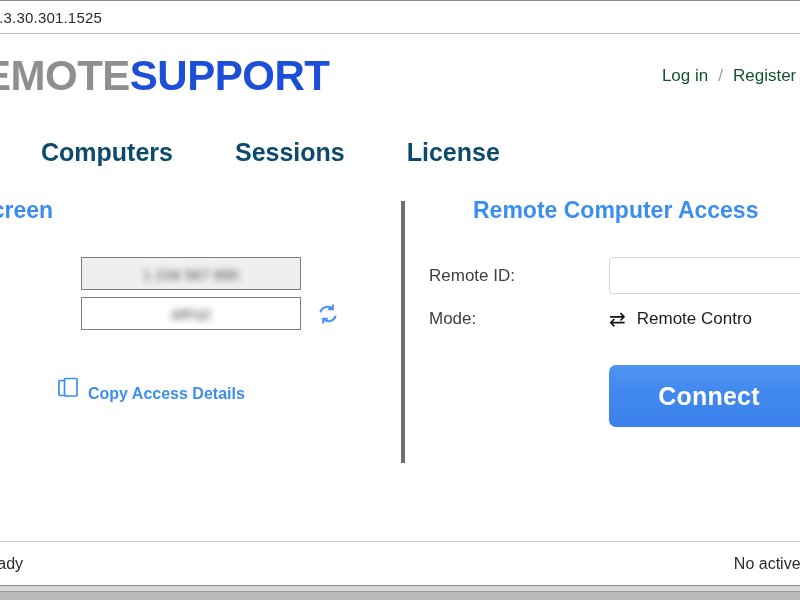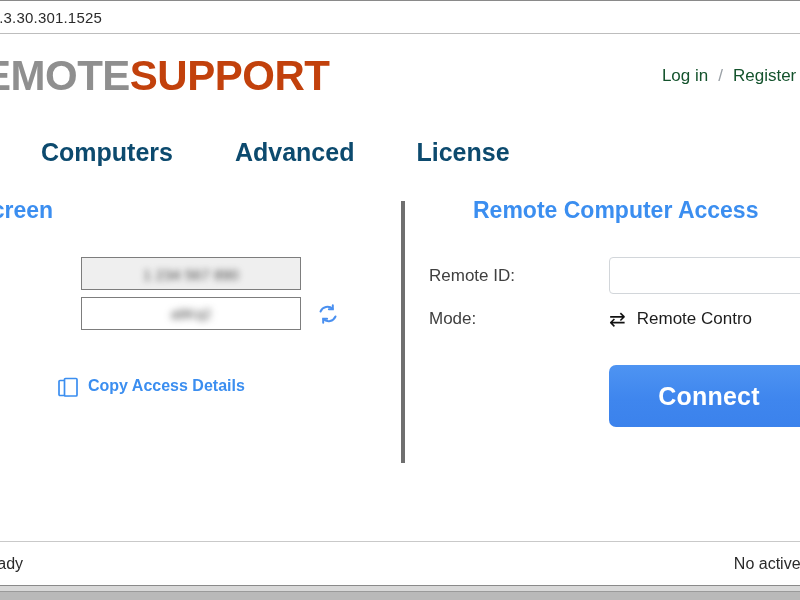--- a/index.html
+++ b/index.html
@@ -55,21 +55,21 @@
     position:relative;
   }
   .logo {
     font-size:42px;
     font-weight:bold;
     letter-spacing:-0.5px;
     white-space:nowrap;
     line-height:1;
   }
   .logo-a { color:#8f8f8f; }
-  .logo-b { color:#c2410c; }
+  .logo-b { color:#1d4ed8; }
   .account-links {
     position:absolute;
     right:-4px;
     top:50%; transform:translateY(-50%);
     font-size:17px;
     color:#6e7175;
     white-space:nowrap;
     display:flex; align-items:center; gap:0;
   }
   .account-links a {
@@ -174,21 +174,21 @@
   .refresh-btn {
     margin-left:14px;
     width:26px; height:26px;
     display:flex; align-items:center; justify-content:center;
     cursor:pointer;
   }
 
   #copy-link {
     position:absolute;
     left:97px; top:198px;
-    display:flex; align-items:flex-start; gap:9px;
+    display:flex; align-items:flex-end; gap:9px;
     cursor:pointer;
   }
   #copy-link .copy-label {
     font-size:16px;
     font-weight:bold;
     color:#3b8ef0;
     white-space:nowrap;
   }
 
   
@@ -258,21 +258,21 @@
     <div class="account-links">
       <a href="#">Log in</a>
       <span class="sep">/</span>
       <a href="#">Register</a>
       <span class="sep">/</span>
     </div>
   </div>
 
   <div class="tabs">
     <div class="tab">Computers</div>
-    <div class="tab">Advanced</div>
+    <div class="tab">Sessions</div>
     <div class="tab">License</div>
   </div>
 
   <div class="main">
 
     <div class="panel panel-left">
       <div class="panel-title">our Screen</div>
 
       <div class="field-row" id="row-id">
         <span class="field-label lbl-left"></span>

